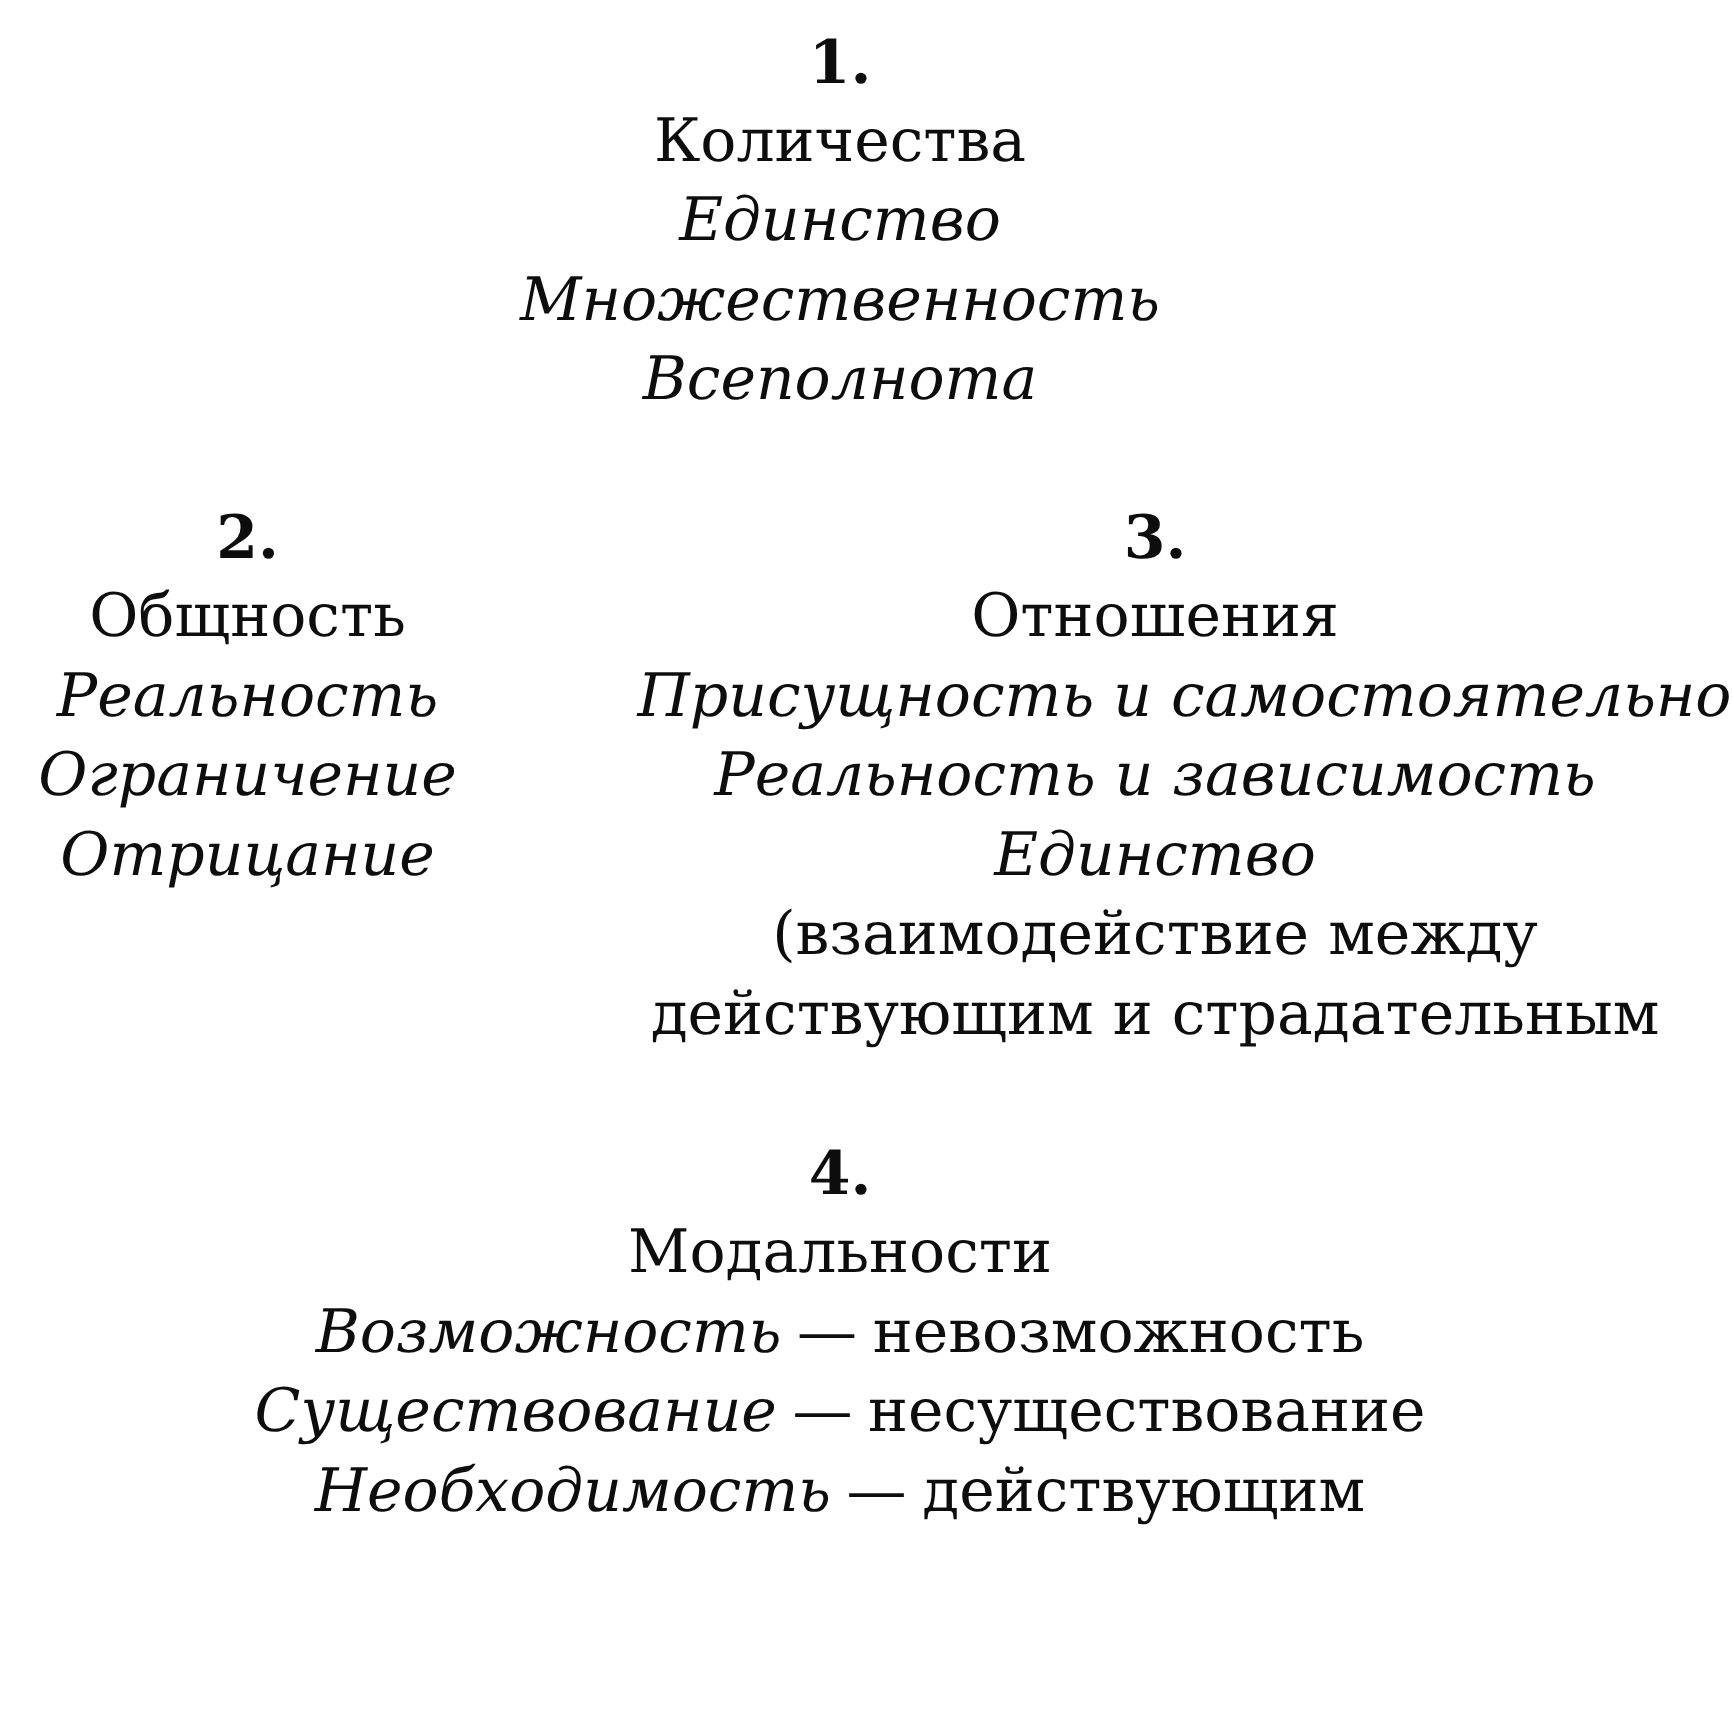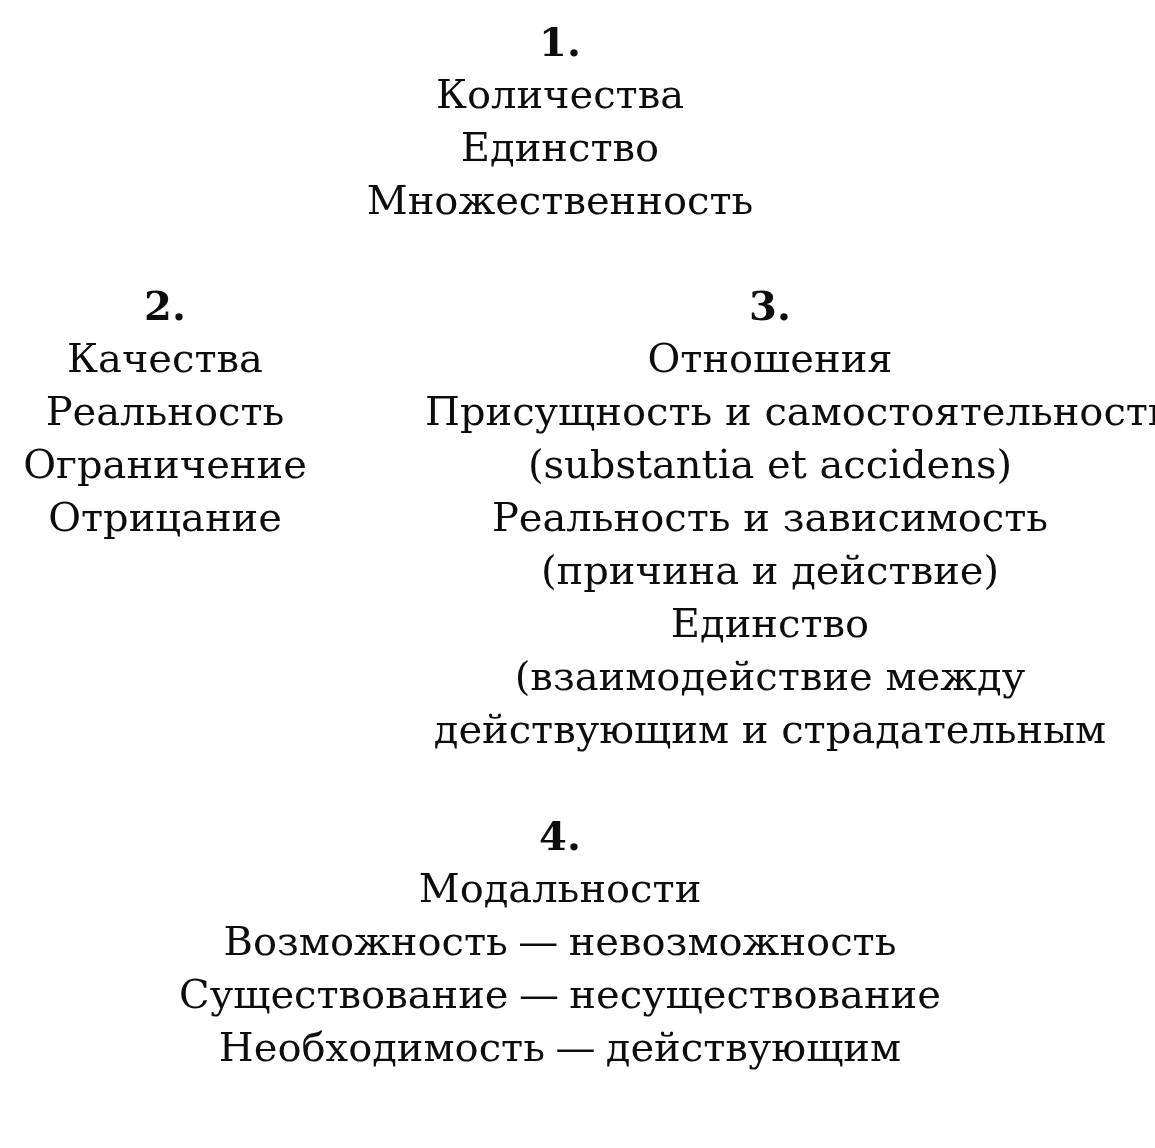--- a/index.html
+++ b/index.html
@@ -15,52 +15,51 @@
     text-align: center;
     overflow: hidden;
   }
   .section-quantity { width: 1120px; padding-top: 15px; }
   .columns { display: flex; align-items: flex-start; margin-top: 52px; }
   .col-quality { width: 330px; flex: 0 0 auto; }
   .col-relation { width: 690px; flex: 0 0 auto; margin-left: 95px; }
   .section-modality { width: 1120px; margin-top: 53px; }
   .line { white-space: nowrap; }
   .num { font-weight: bold; }
-  .it { }
+  .it { font-style: italic; }
   .sep { padding: 0 0.26em; }
 </style>
 </head>
 <body>
 
 <div class="page">
 
   <section class="section-quantity">
     <div class="line num">1.</div>
     <div class="line">Количества</div>
     <div class="line it">Единство</div>
     <div class="line it">Множественность</div>
+    <div class="line it">Всеполнота</div>
   </section>
 
   <div class="columns">
 
     <section class="col-quality">
       <div class="line num">2.</div>
-      <div class="line">Качества</div>
+      <div class="line">Общность</div>
       <div class="line it">Реальность</div>
       <div class="line it">Ограничение</div>
       <div class="line it">Отрицание</div>
     </section>
 
     <section class="col-relation">
       <div class="line num">3.</div>
       <div class="line">Отношения</div>
       <div class="line it">Присущность и самостоятельность</div>
-      <div class="line">(substantia et accidens)</div>
       <div class="line it">Реальность и зависимость</div>
-      <div class="line">(причина и действие)</div>
       <div class="line it">Единство</div>
       <div class="line">(взаимодействие между</div>
       <div class="line">действующим и страдательным</div>
     </section>
 
   </div>
 
   <section class="section-modality">
     <div class="line num">4.</div>
     <div class="line">Модальности</div>

